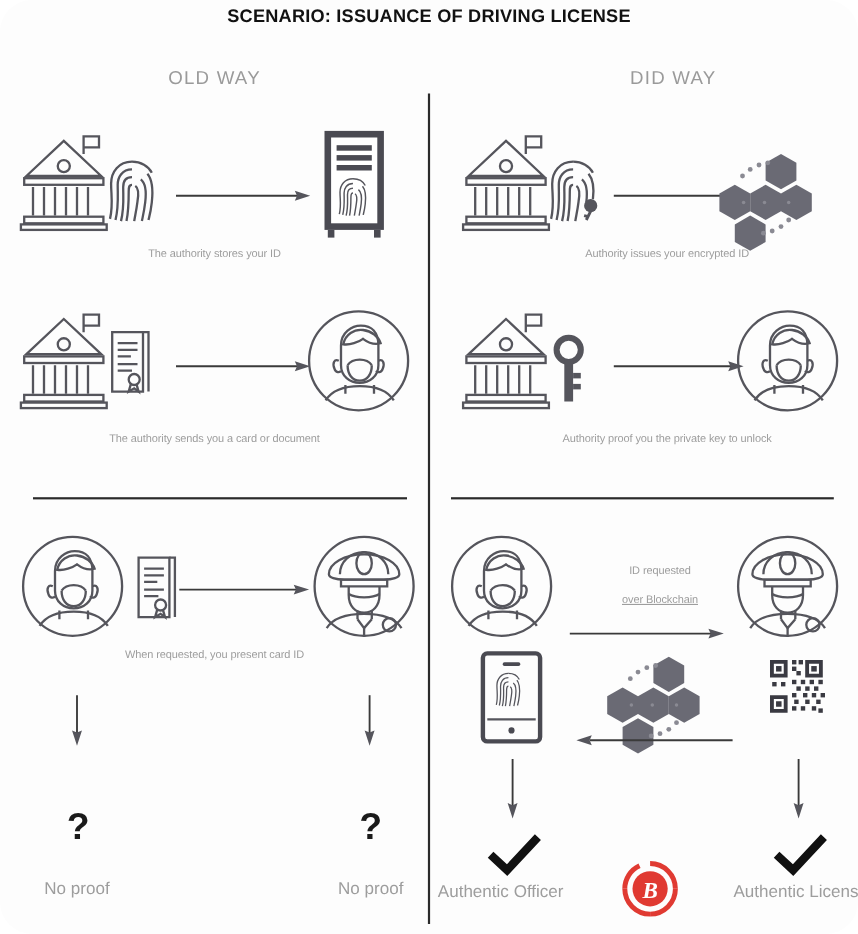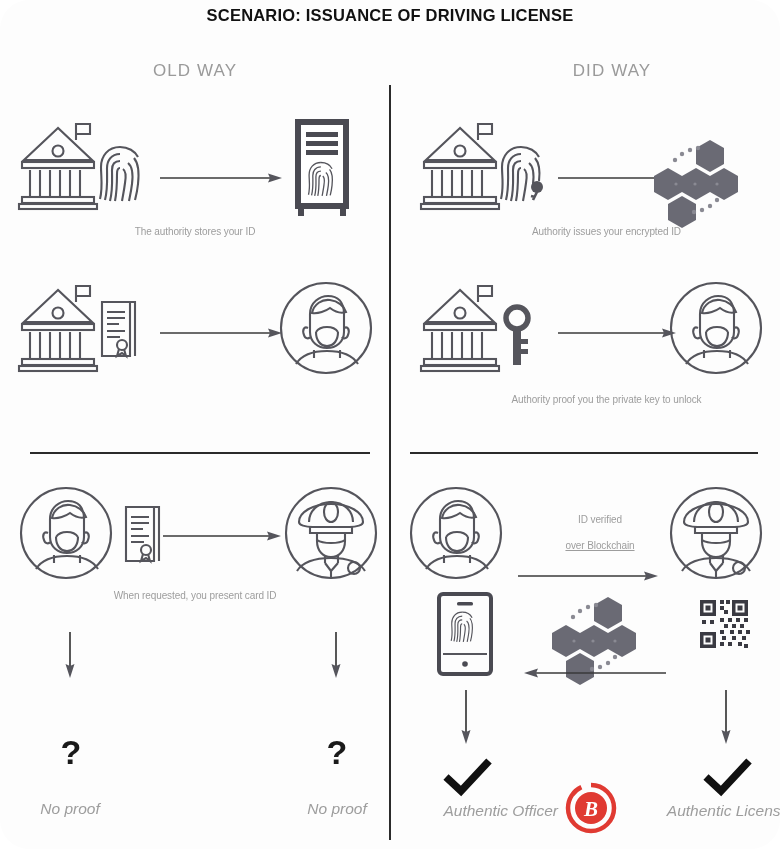--- a/index.html
+++ b/index.html
@@ -71,21 +71,20 @@
   #cap-r1l { top: 226px; }
   #cap-r1r { top: 226px; }
   #cap-r2l { top: 394px; }
   #cap-r2r { top: 394px; }
   #cap-r3l { top: 590px; }
 
   .small-label {
     font-size: 15.5px;
     color: #9d9d9d;
     white-space: nowrap;
-    font-style: italic;
   }
 
   
   .qmark {
     font-size: 34px;
     font-weight: bold;
     color: #1a1a1a;
     line-height: 1;
   }
 
@@ -256,20 +255,21 @@
       <path class="ln" d="M30 48 C26 46 24 50 26 55 C27 59 31 59 32 57"></path>
       <path class="ln" d="M66 48 C70 46 72 50 70 55 C69 59 65 59 64 57"></path>
       <path class="ln" d="M32 52 L32 34 C32 22 42 16 50 16 C60 16 66 22 66 34 L66 52 C66 62 58 68 49 68 C40 68 32 62 32 52 Z"></path>
       <path class="ln" d="M34 33 C36 24 44 19 52 20 C60 21 66 26 68 32 C62 34 56 31 52 28 C48 31 40 34 34 33 Z"></path>
       <path class="ln" d="M38 52 C40 49 44 47 49 47 C54 47 58 49 60 52"></path>
       <path class="ln" d="M38 52 C38 60 42 66 49 66 C56 66 60 60 60 52"></path>
       <path class="ln" d="M36 70 L36 78 M62 70 L62 78"></path>
       <path class="ln" d="M18 84 C23 76 34 71 49 71 C64 71 75 76 80 84"></path>
     </svg>
   </div>
+  <div class="abs caption center-l" id="cap-r2l">The authority sends you a card or document</div>
 
   <div class="abs" style="left:420px; top:280px;">
     <svg width="80" height="95" viewBox="0 0 80 95">
       <path class="ln" d="M40 10 L6 42 L74 42 Z"></path>
       <circle class="ln" cx="40" cy="33" r="5.5"></circle>
       <path class="ln" d="M58 22 L58 6 L72 6 L72 16 L58 16"></path>
       <rect class="ln" x="4" y="44" width="72" height="6"></rect>
       <path class="ln" d="M12 52 L12 78 M22 52 L22 78 M32 52 L32 78 M42 52 L42 78 M52 52 L52 78 M62 52 L62 78"></path>
       <rect class="ln" x="4" y="79" width="72" height="6"></rect>
       <rect class="ln" x="1" y="86" width="78" height="5"></rect>
@@ -375,21 +375,21 @@
       <path class="ln" d="M30 48 C26 46 24 50 26 55 C27 59 31 59 32 57"></path>
       <path class="ln" d="M66 48 C70 46 72 50 70 55 C69 59 65 59 64 57"></path>
       <path class="ln" d="M32 52 L32 34 C32 22 42 16 50 16 C60 16 66 22 66 34 L66 52 C66 62 58 68 49 68 C40 68 32 62 32 52 Z"></path>
       <path class="ln" d="M34 33 C36 24 44 19 52 20 C60 21 66 26 68 32 C62 34 56 31 52 28 C48 31 40 34 34 33 Z"></path>
       <path class="ln" d="M38 52 C40 49 44 47 49 47 C54 47 58 49 60 52"></path>
       <path class="ln" d="M38 52 C38 60 42 66 49 66 C56 66 60 60 60 52"></path>
       <path class="ln" d="M36 70 L36 78 M62 70 L62 78"></path>
       <path class="ln" d="M18 84 C23 76 34 71 49 71 C64 71 75 76 80 84"></path>
     </svg>
   </div>
-  <div class="abs caption" style="left:520px; top:514px; width:160px; text-align:center;">ID verified</div>
+  <div class="abs caption" style="left:520px; top:514px; width:160px; text-align:center;">ID requested</div>
   <div class="abs caption" style="left:520px; top:540px; width:160px; text-align:center;text-decoration:underline;">over Blockchain</div>
   <div class="abs" style="left:518px; top:568px;">
     <svg width="140" height="16" viewBox="0 0 140 16">
       <path class="arrowline" d="M0 8 L130 8"></path>
       <path class="solid" d="M140 8 L126 3.5 L128 8 L126 12.5 Z"></path>
     </svg>
   </div>
   <div class="abs" style="left:668px; top:485px;">
     <svg width="96" height="96" viewBox="0 0 96 96">
       <circle class="ln" cx="48" cy="48" r="45"></circle>
@@ -506,21 +506,21 @@
       <path class="arrowline" d="M8 0 L8 44"></path>
       <path class="solid" d="M8 54 L3.5 40 L8 42 L12.5 40 Z"></path>
     </svg>
   </div>
 
   <div class="abs" style="left:443px; top:758px;">
     <svg width="50" height="40" viewBox="0 0 50 40">
       <path d="M3 19 L18 33 L46 3" fill="none" stroke="#111111" stroke-width="7.5" stroke-linecap="butt" stroke-linejoin="miter"></path>
     </svg>
   </div>
-  <div class="abs small-label" style="left:398px; top:802px; width:160px; text-align:right;">Authentic Officer</div>
+  <div class="abs small-label" style="left:398px; top:802px; width:160px; text-align:left;">Authentic Officer</div>
 
   <div class="abs" style="left:703px; top:758px;">
     <svg width="50" height="40" viewBox="0 0 50 40">
       <path d="M3 19 L18 33 L46 3" fill="none" stroke="#111111" stroke-width="7.5" stroke-linecap="butt" stroke-linejoin="miter"></path>
     </svg>
   </div>
   <div class="abs small-label" style="left:648px; top:802px; width:160px; text-align:center;">Authentic License</div>
 
   <div class="abs" id="btc-logo">
     <svg width="52" height="52" viewBox="0 0 52 52">

